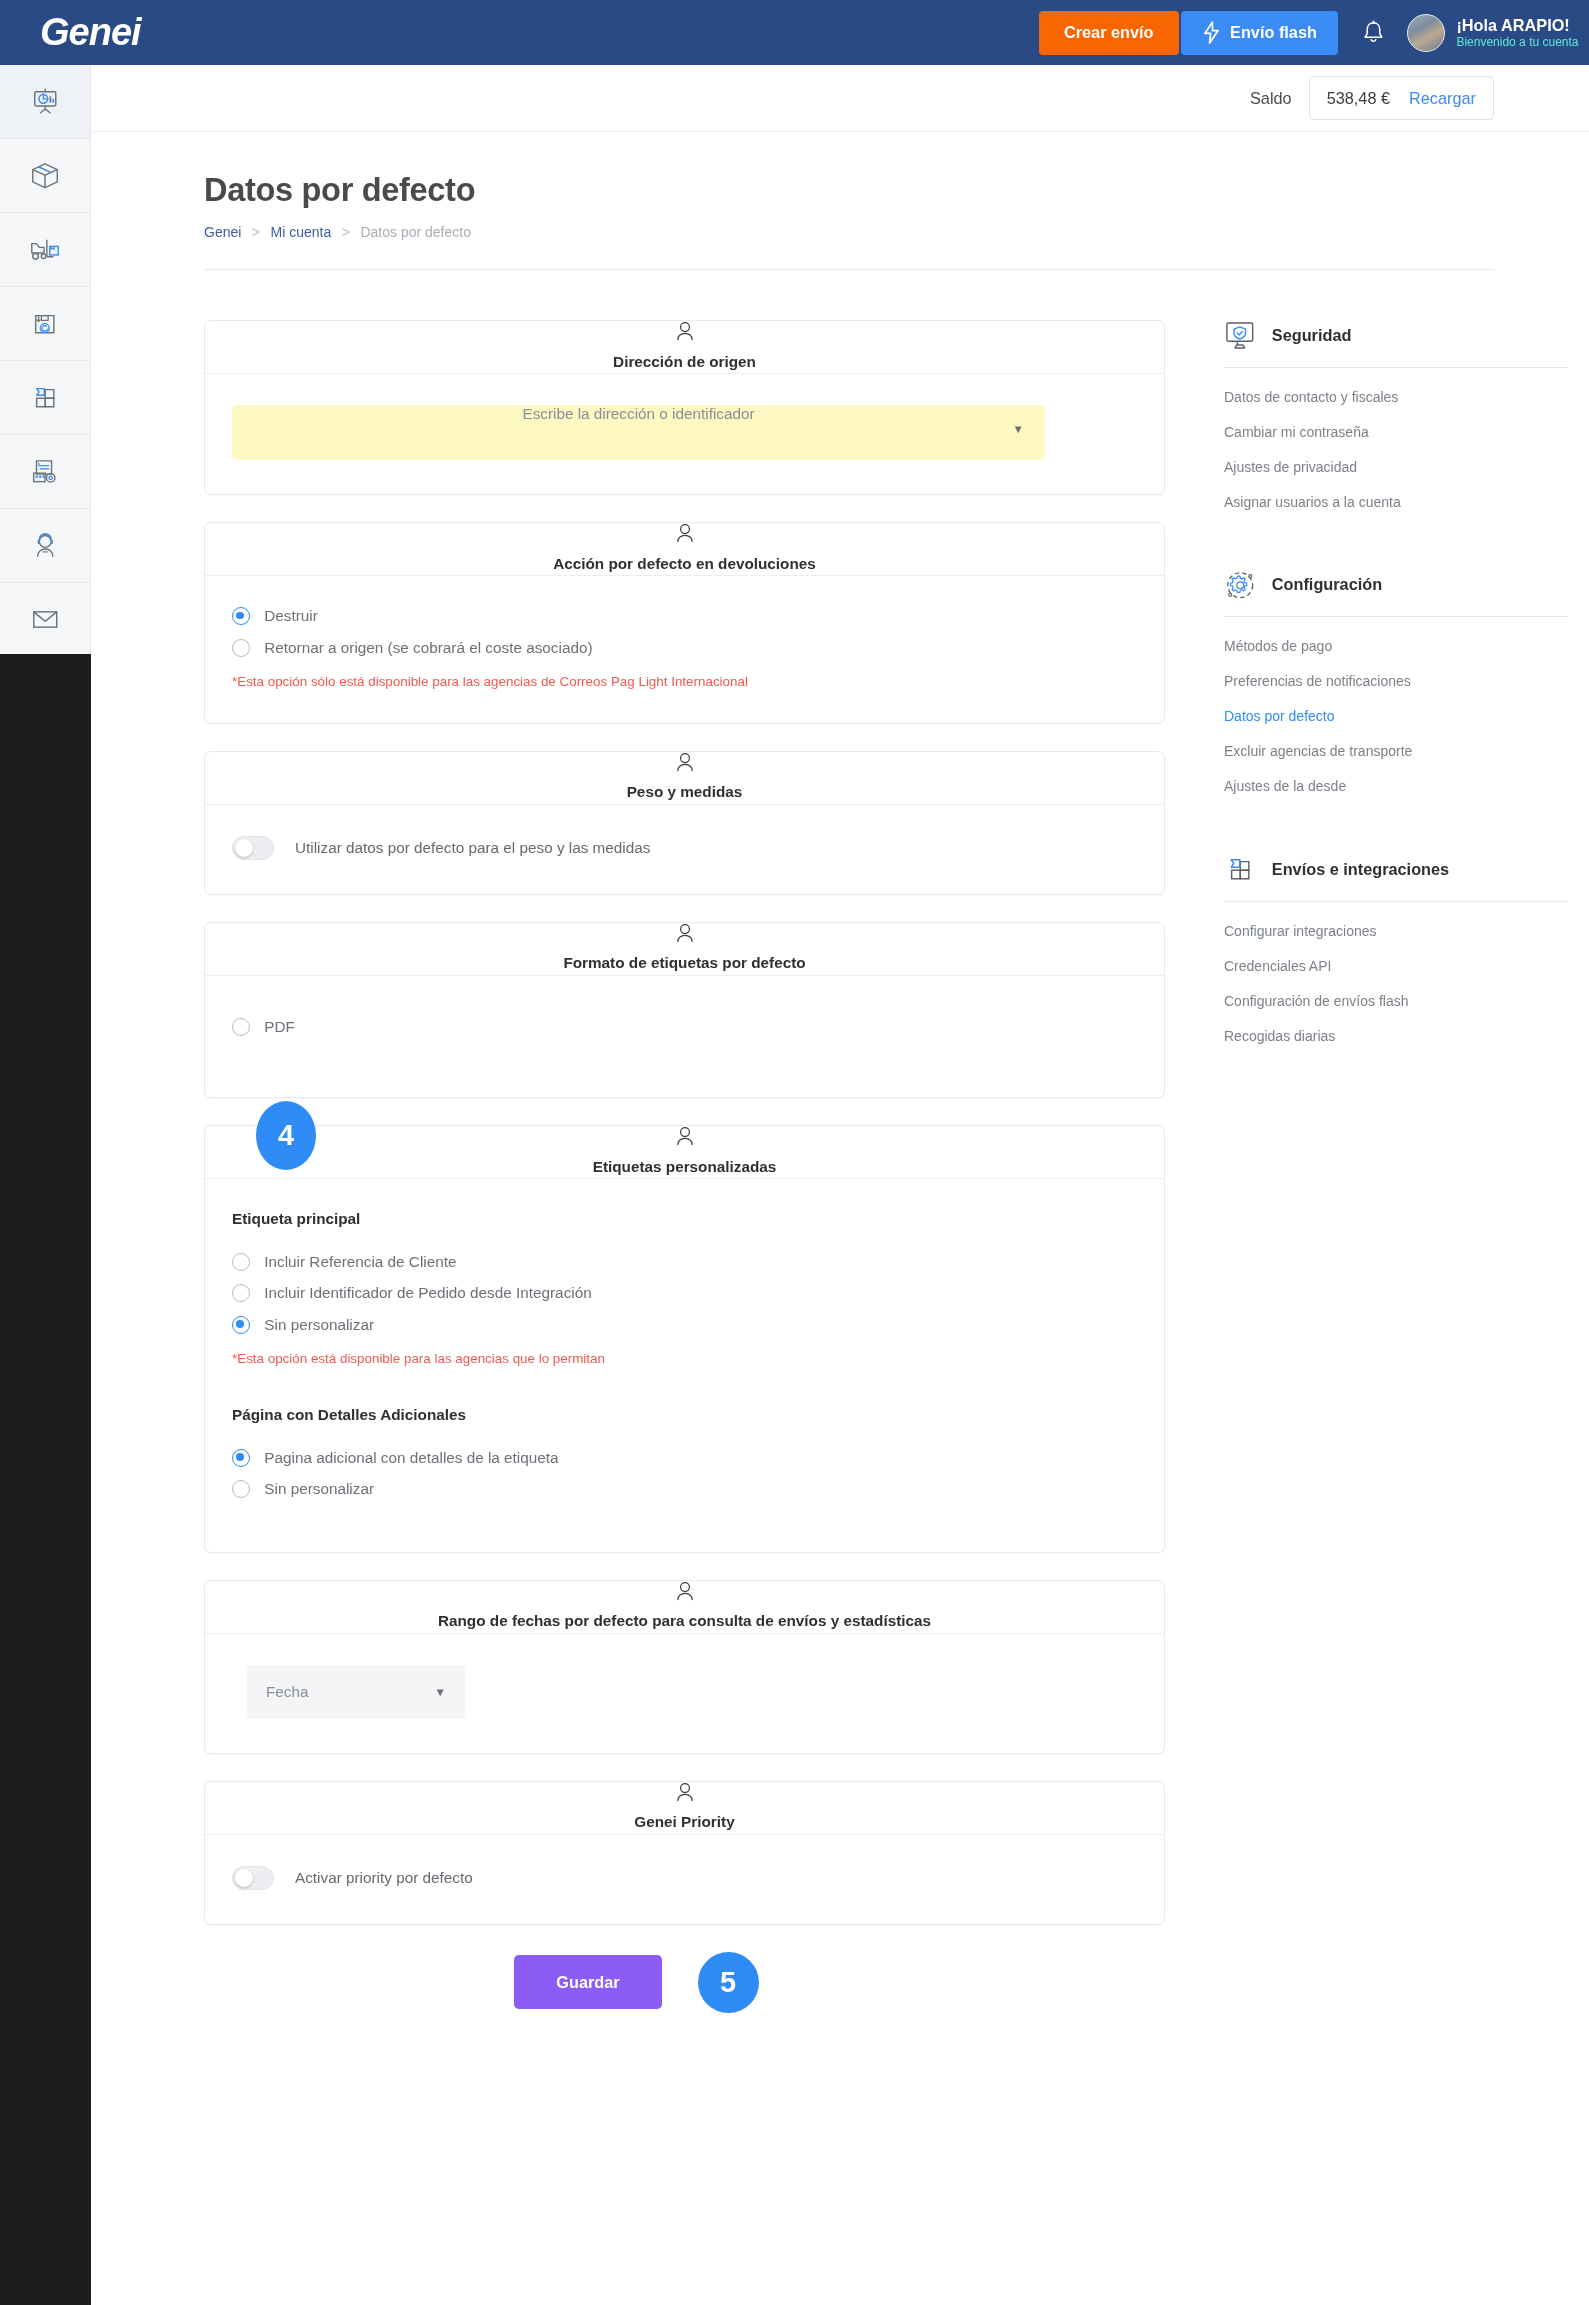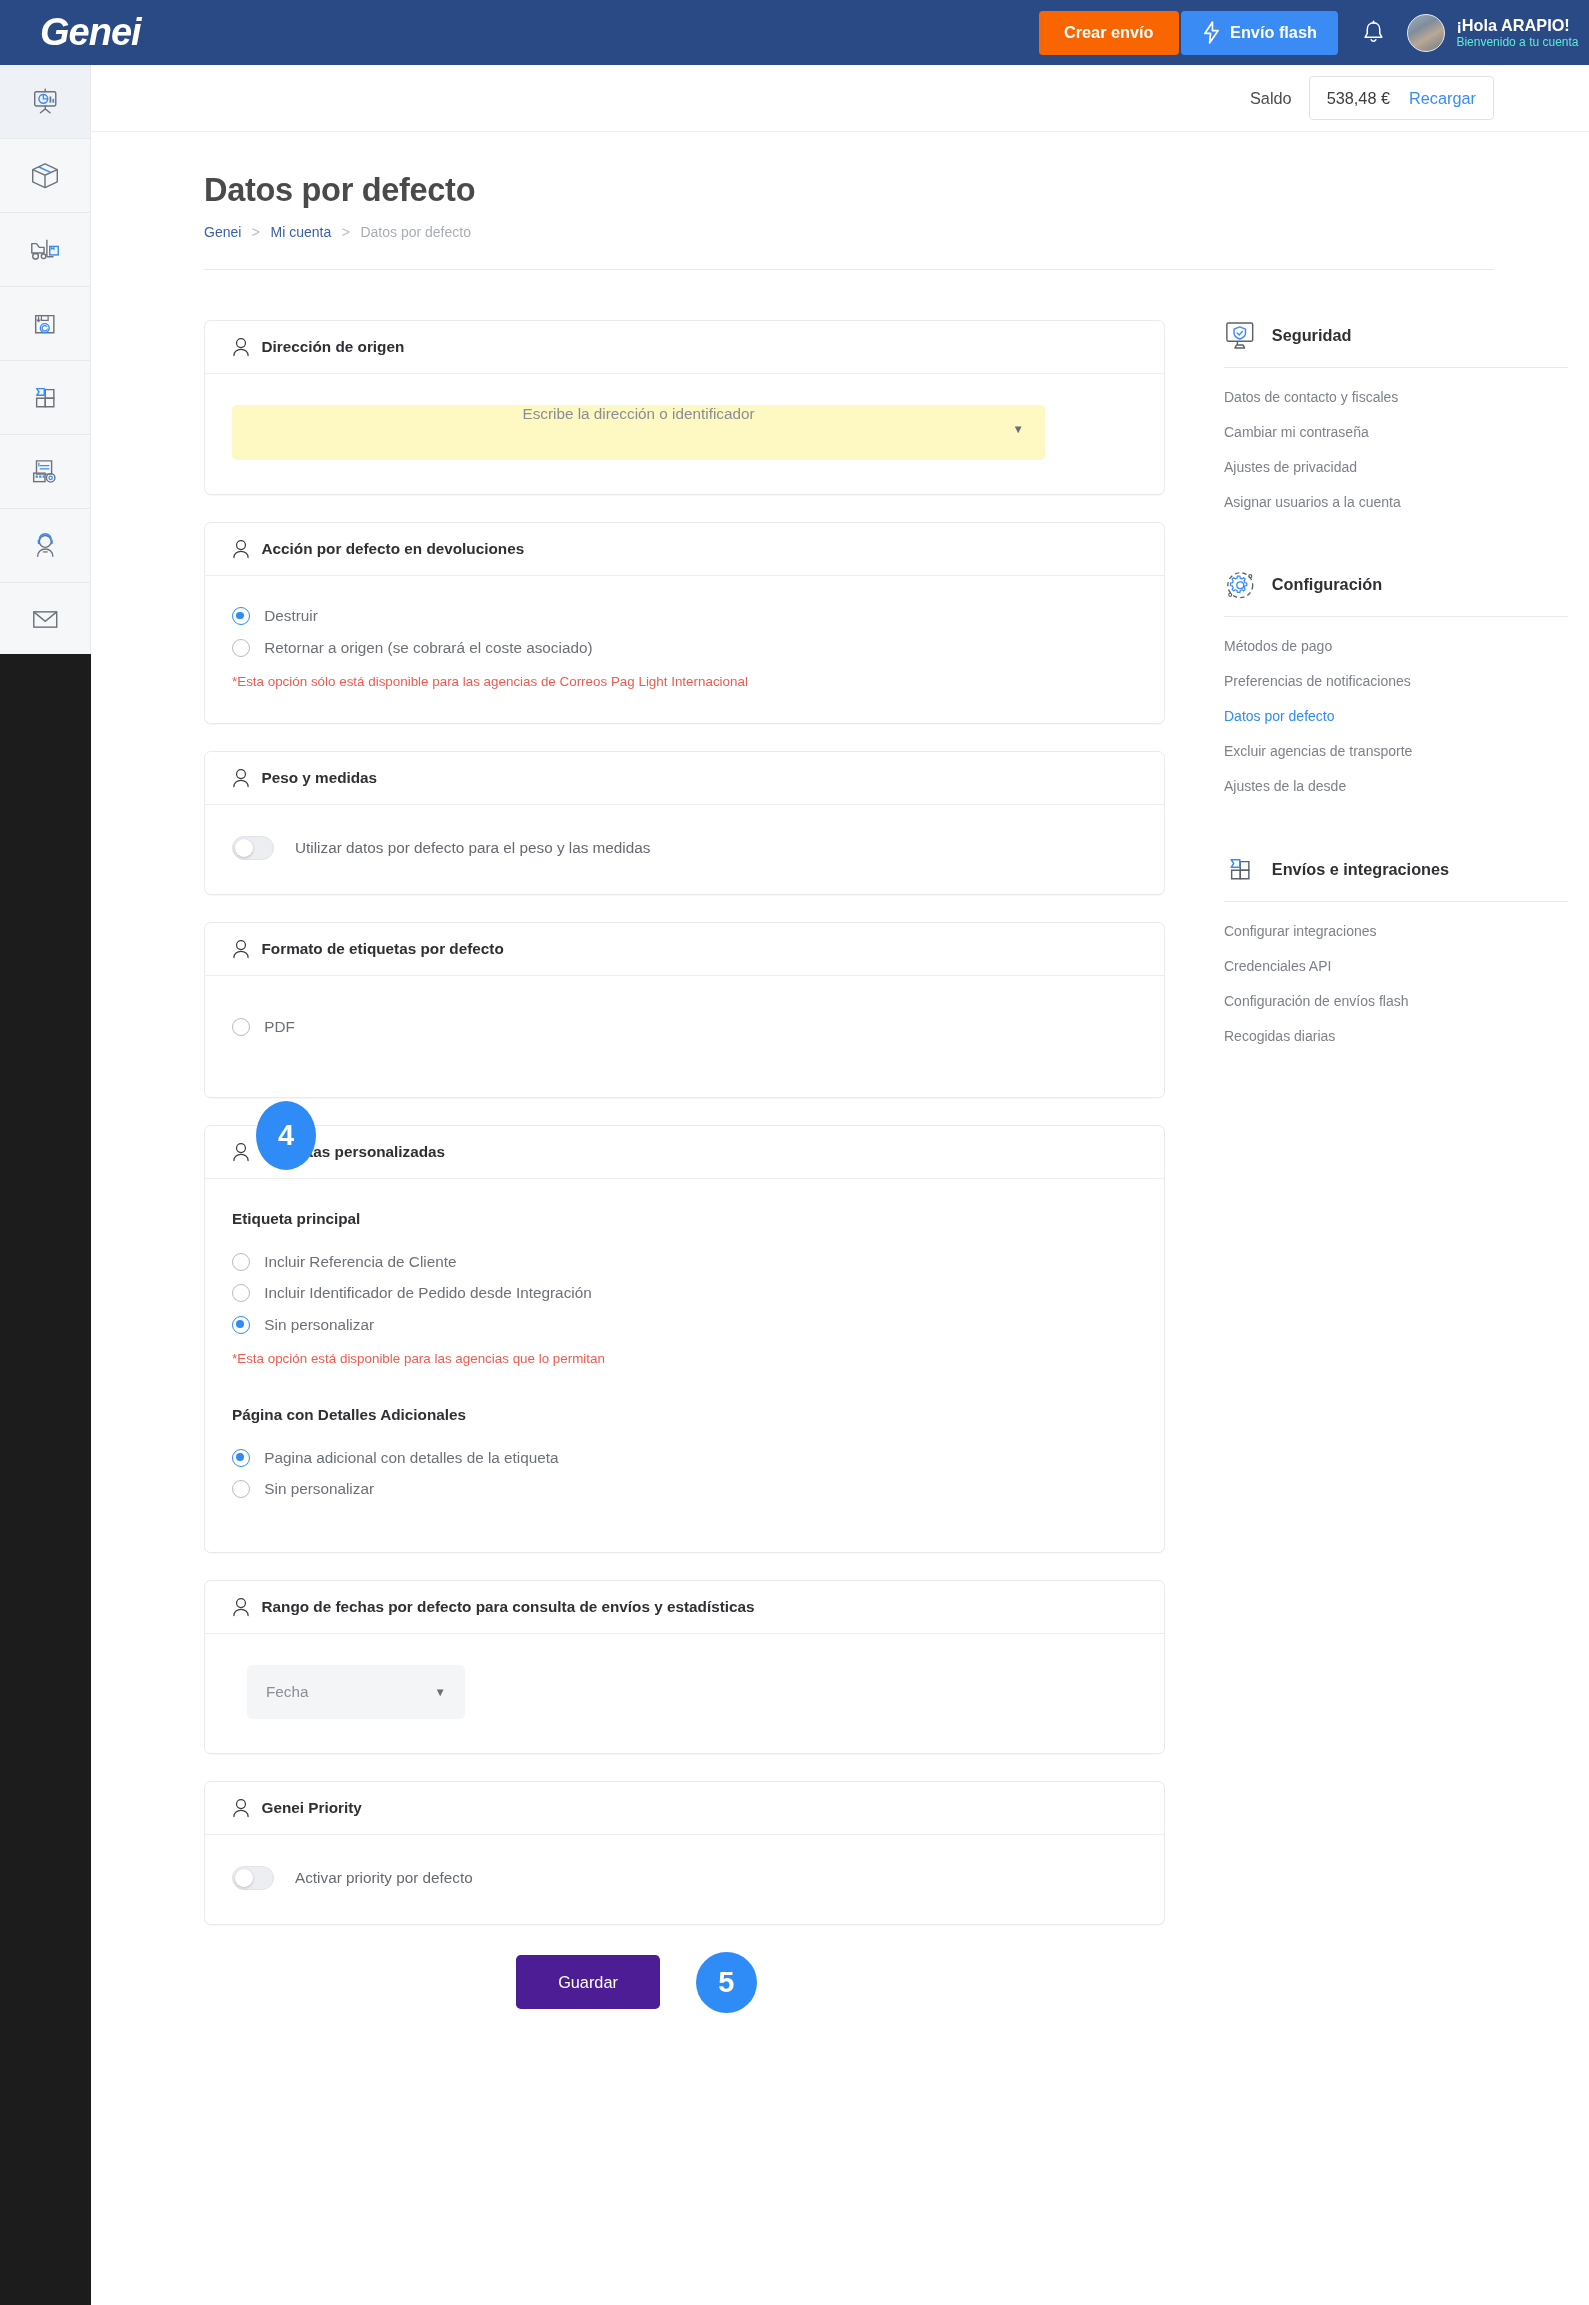--- a/index.html
+++ b/index.html
@@ -89,21 +89,21 @@
   .col-main { width:961px; margin-left:113px; }
   .col-side { width:344px; margin-left:59px; }
 
   
   .card {
     border:1px solid #e8eaee; border-radius:6.7px; background:#fff; margin-bottom:27px;
     box-shadow:0 1px 1px rgba(20,30,50,0.03);
   }
   .card-head {
     height:53px; display:flex; align-items:center; gap:11.5px;
-    padding:0 27px; border-bottom:1px solid #eceef1;
+    padding:0 27px; border-bottom:1px solid #eceef1;flex-direction:column;
   }
   .card-head .ct { font-size:15.3px; font-weight:bold; color:#2f3033; }
   .card-body { padding:31px 27px 34px 27px; }
 
   .select-wide {
     background:#fef9c3; border-radius:4.8px; height:55px; width:813px;
     display:flex; align-items:center; padding:0 21px; cursor:pointer;flex-direction:column;
   }
   .select-wide .ph { font-size:15.3px; color:#8a8e95; }
   .select-wide .caret { margin-left:auto; color:#6a6e75; font-size:11.5px; }
@@ -153,22 +153,22 @@
     text-decoration:none; cursor:pointer;
   }
   .side-link.active { color:#2f8bf6; }
 
   
   .footer {
     display:flex; align-items:center; justify-content:center; gap:36px;
     margin-top:13.4px; padding-bottom:67px; position:relative; left:-48px;
   }
   .btn-guardar {
-    background:#4c1d95; color:#fff; border:none; border-radius:4.8px;
-    font-size:16.3px; font-weight:normal; height:54px; padding:0 42px; cursor:pointer;
+    background:#8b5cf6; color:#fff; border:none; border-radius:4.8px;
+    font-size:16.3px; font-weight:bold; height:54px; padding:0 42px; cursor:pointer;
     font-family:"Liberation Sans", sans-serif;
   }
 
   
   .step {
     background:#2f8bf6; color:#fff; border-radius:50%;
     display:flex; align-items:center; justify-content:center;
     font-size:29px; font-weight:bold; font-family:"Liberation Sans", sans-serif;
   }
   .step-4 {

